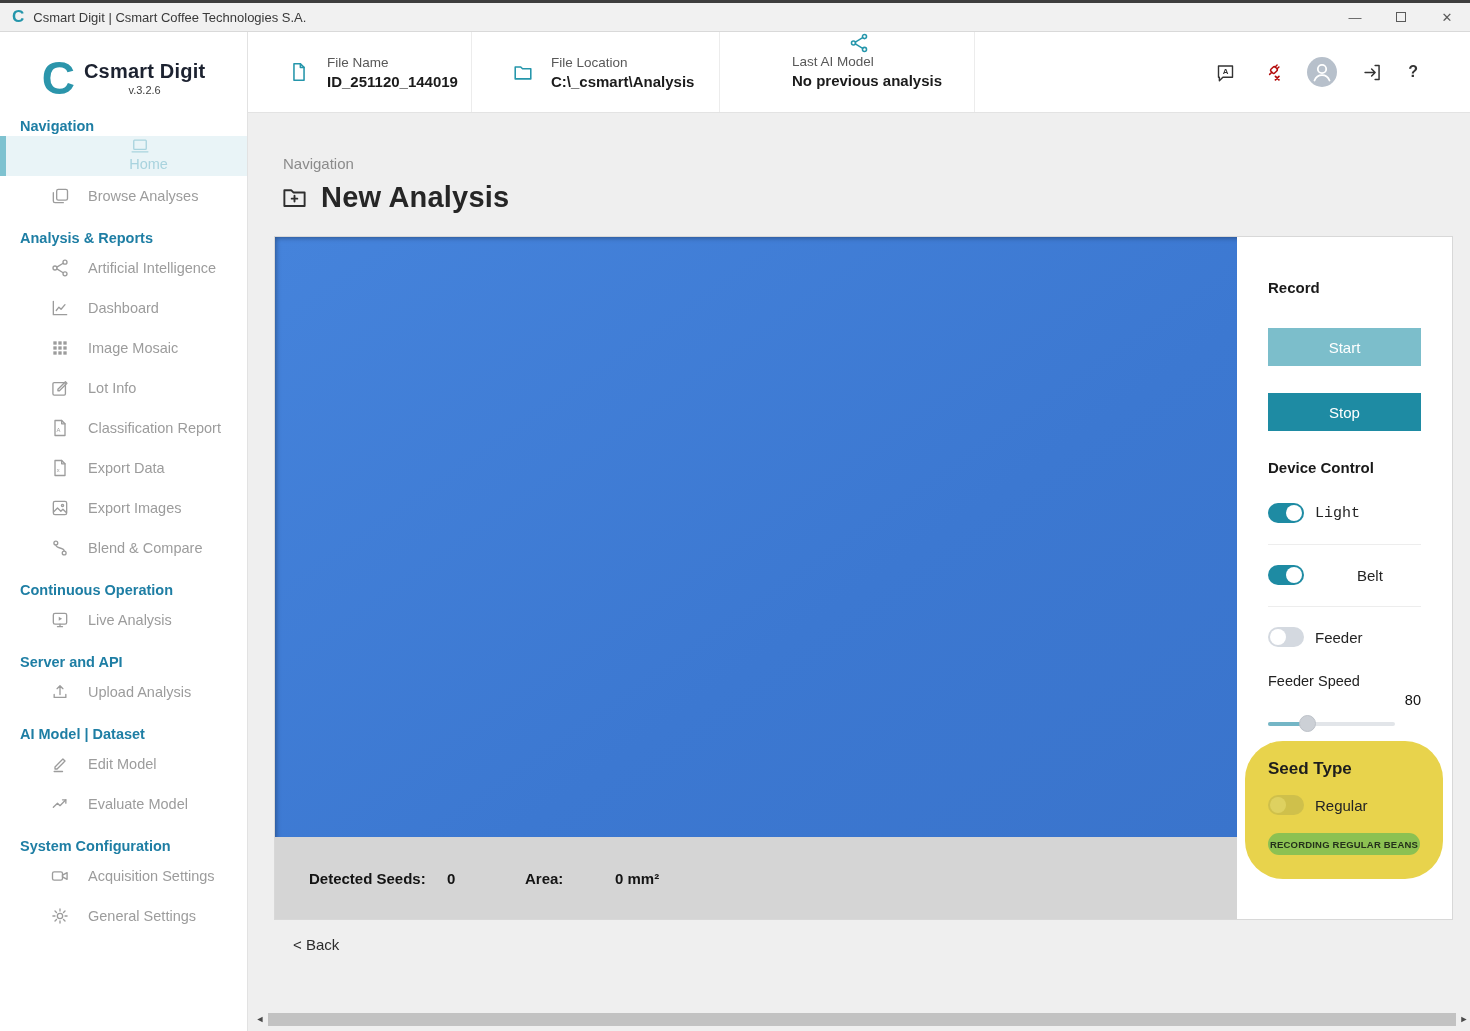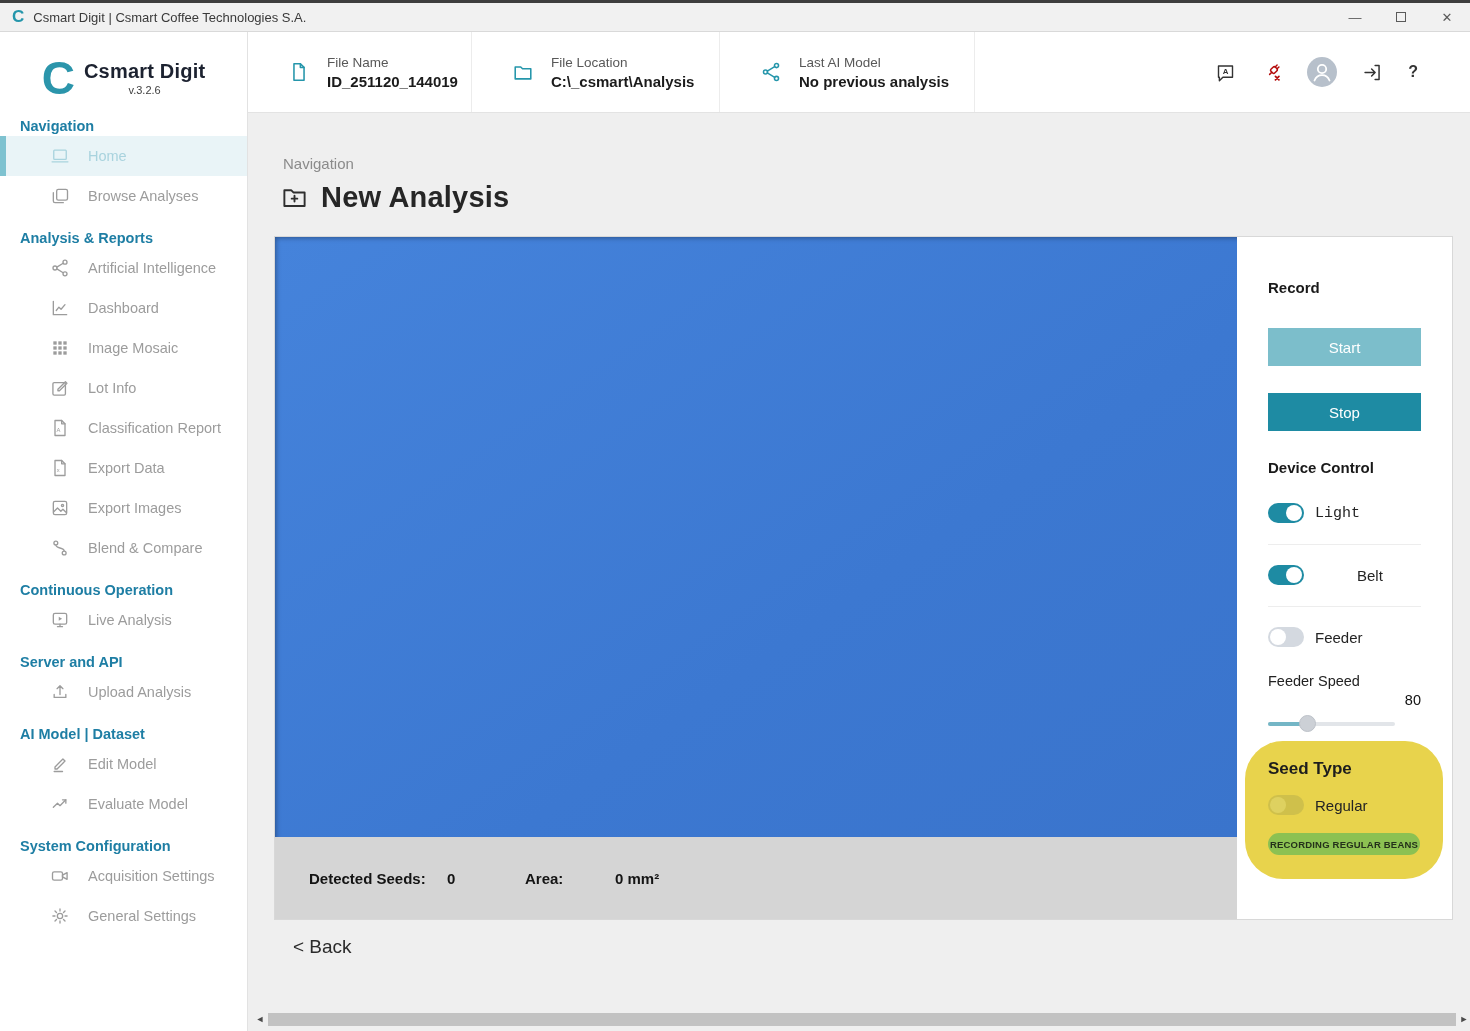--- a/index.html
+++ b/index.html
@@ -25,28 +25,28 @@
   .logo-row { display:flex; align-items:center; justify-content:center; margin-top:20px; height:52px; }
   .logo-big-c { font-size:46px; font-weight:900; color:#2b95ab; line-height:46px; margin-right:9px; }
   .logo-text { text-align:center; }
   .logo-name { font-size:20px; font-weight:800; color:#1c2230; letter-spacing:.2px; }
   .logo-version { font-size:11px; color:#3f3f3f; margin-top:1px; }
   .nav-section-header { margin:12px 0 0 20px; height:20px; line-height:20px;
     color:#1e7ea4; font-weight:700; font-size:14.5px; }
   .nav-item { height:40px; display:flex; align-items:center; padding-left:44px;
     color:#9c9c9c; font-size:14.5px; cursor:pointer; border-left:6px solid transparent; }
   .nav-item .nicon { width:20px; height:20px; margin-right:18px; flex:0 0 20px; }
-  .nav-item.active { background:#e9f4f7; border-left:6px solid #7ec2d0; color:#a9d3de; }
+  .nav-item.active { background:#e9f4f7; border-left:6px solid #7ec2d0; color:#a9d3de;flex-direction:column; }
   .nav-item svg { display:block; width:20px; height:20px; }
 
   
   .header { position:absolute; left:248px; top:0; right:0; height:81px; background:#fff;
     border-bottom:1px solid #e3e3e3; display:flex; align-items:stretch; }
   .info-card { display:flex; align-items:center; padding-left:40px; border-right:1px solid #ececec; }
-  .info-card.w1 { width:224px; } .info-card.w2 { width:248px; } .info-card.w3 { width:255px; }
+  .info-card.w1 { width:224px; } .info-card.w2 { width:248px; } .info-card.w3 { width:255px;flex-direction:column; }
   .info-card svg { width:22px; height:22px; margin-right:17px; flex:0 0 22px; }
   .info-label { font-size:13.5px; color:#585858; margin-bottom:3px; }
   .info-value { font-size:15px; color:#1b1b1b; font-weight:700; }
   .header-icons { margin-left:auto; display:flex; align-items:center; gap:25px; padding-right:52px; }
   .header-icons svg { width:21px; height:21px; display:block; }
   .hicon { cursor:pointer; }
   .help-glyph { font-size:16px; color:#333; font-weight:600; }
 
   
   .main { position:absolute; left:248px; top:81px; right:0; bottom:0; background:#efefef; }
@@ -92,21 +92,21 @@
 
   .highlight { position:absolute; left:8px; top:492px; width:198px; height:138px;
     background:#e8d34c; border-radius:38px; }
   .seed-heading { position:absolute; left:23px; top:18px; font-size:17px; font-weight:700; color:#1d1d1d; }
   .seed-toggle-row { position:absolute; left:23px; top:52px; display:flex; align-items:center; height:24px; }
   .toggle.seed-off { background:#cfc04b; } .toggle.seed-off .knob { left:2px; background:#ded160; }
   .badge { position:absolute; left:23px; top:92px; width:152px; height:22px; background:#8cc152;
     border-radius:11px; display:flex; align-items:center; justify-content:center;
     font-size:9.5px; font-weight:600; color:#24301a; letter-spacing:.2px; white-space:nowrap; }
 
-  .back-link { position:absolute; left:45px; top:823px; font-size:19px; color:#2b2b2b; cursor:pointer; }
+  .back-link { position:absolute; left:45px; top:823px; font-size:15px; color:#2b2b2b; cursor:pointer; }
 
   .hscroll { position:absolute; left:7px; right:1px; bottom:4px; height:15px;
     display:flex; align-items:center; }
   .hs-arrow { width:10px; font-size:9px; color:#4a4a4a; text-align:center; cursor:pointer; line-height:15px; }
   .hs-thumb { flex:1; height:13px; background:#c2c2c2; margin:0 3px; cursor:pointer; }
 
   svg { stroke-linecap:round; stroke-linejoin:round; }
 </style>
 </head>
 <body>

